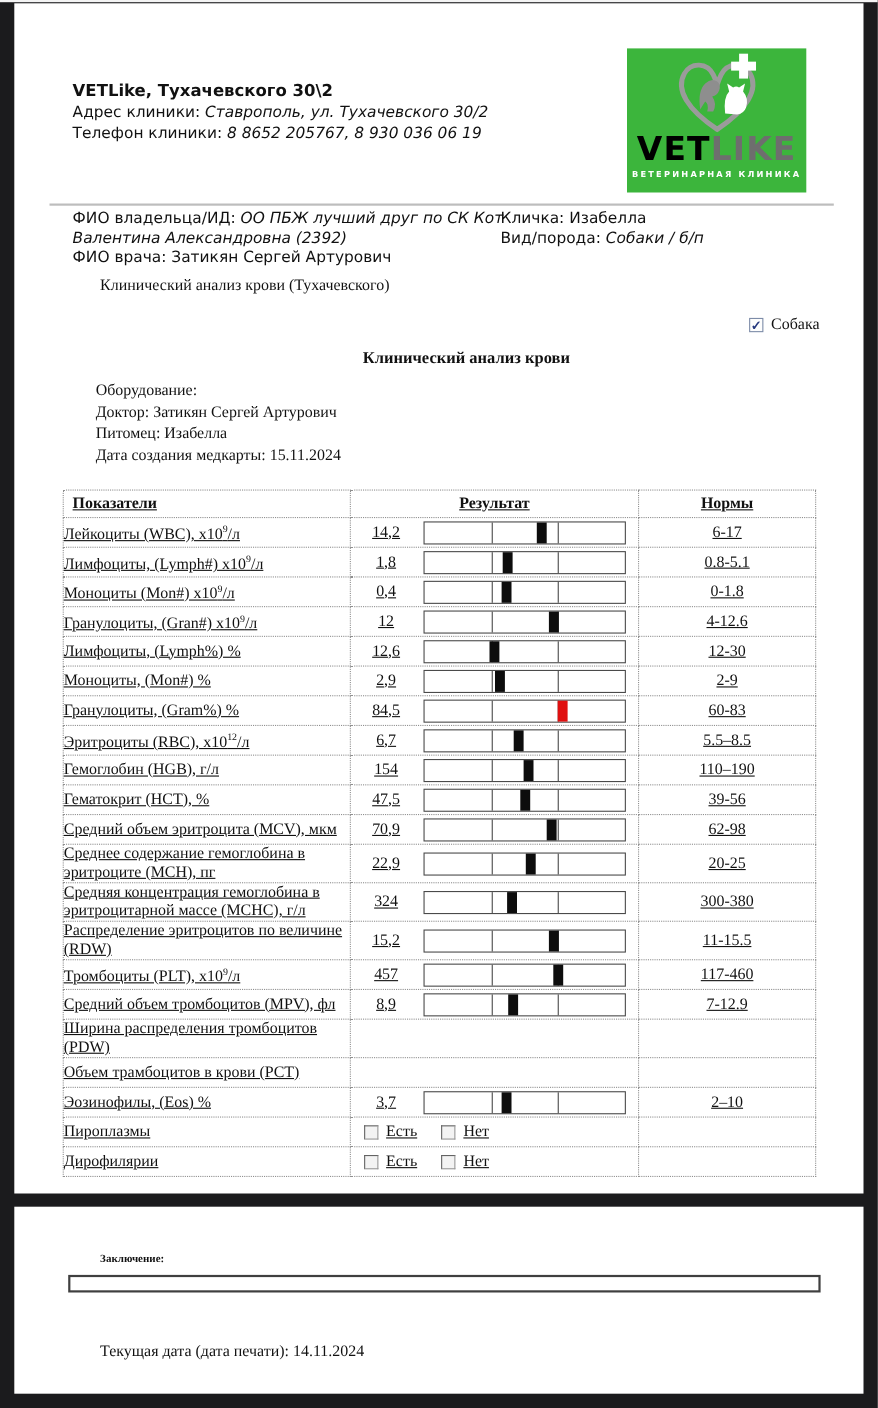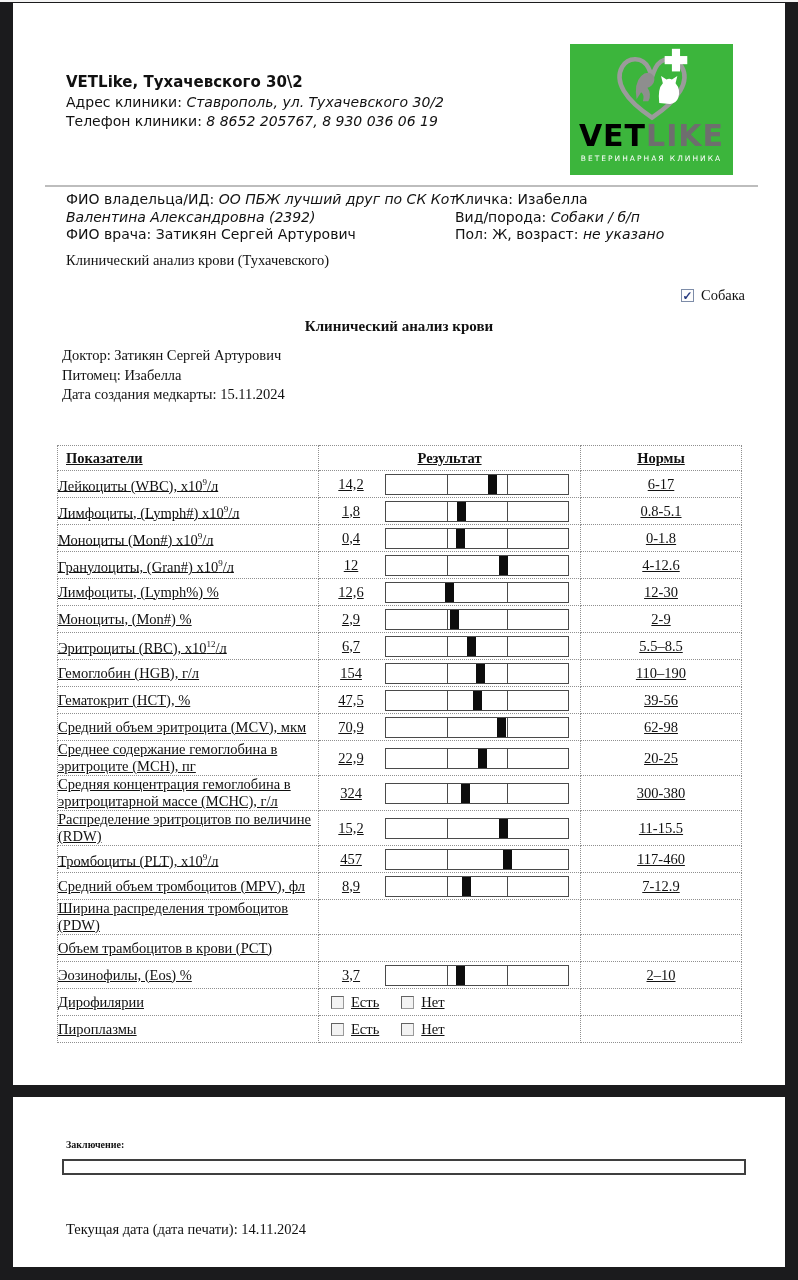--- a/index.html
+++ b/index.html
@@ -7,35 +7,35 @@
     width:798px; height:1280px; position:relative; overflow:hidden;
     background:#1b1b1d;
     font-family:"DejaVu Sans", sans-serif;
     color:#111;
   }
   .topstrip { position:absolute; top:0; left:0; width:798px; height:2px; background:#f4f4f4; }
   .page { position:absolute; left:13px; width:772px; background:#ffffff; }
   #page1 { top:3px; height:1082px; }
   #page2 { top:1097px; height:170px; }
 
-  .serif { font-family:"Liberation Serif", serif; }
+  .serif { font-family:"Liberation Serif", serif;margin-left:25px; }
 
   
   .clinic-name { position:absolute; left:53px; top:70px; font-weight:bold; font-size:15px; }
   .clinic-line1 { position:absolute; left:53px; top:91px; font-size:14px; }
   .clinic-line2 { position:absolute; left:53px; top:110px; font-size:14px; }
   .clinic-line1 i, .clinic-line2 i { font-style:italic; }
 
   .logo { position:absolute; left:557px; top:41px; width:163px; height:131px;
           display:flex; flex-direction:column; align-items:center; }
   .logo svg { width:92px; height:76px; margin-top:3px; }
   .brand { font-weight:bold; font-size:30px; line-height:30px; letter-spacing:1px; margin-top:-2px; }
   .brand .vet { color:#000000; }
   .brand .like { color:#6e6e6e; }
-  .tagline { color:#ffffff; font-size:7.5px; font-weight:normal; letter-spacing:2px; margin-top:3px;text-align:right; }
+  .tagline { color:#ffffff; font-size:7.5px; font-weight:bold; letter-spacing:2px; margin-top:3px;text-align:right; }
 
   .hsep { position:absolute; left:32px; top:182px; width:713px; height:2px; background:#bdbdbd; }
 
   
   .owner-left  { position:absolute; left:53px; top:188px; width:392px; font-size:14px; line-height:17.5px; }
   .owner-right { position:absolute; left:442px; top:188px; width:300px; font-size:14px; line-height:17.5px; }
   .owner-left i, .owner-right i { font-style:italic; }
 
   .report-name { position:absolute; left:53px; top:249px; font-size:14.5px; }
 
@@ -120,39 +120,35 @@
   </div>
   <div class="owner-right">
     <div>
       <span>Кличка:</span>
       <span>Изабелла</span>
     </div>
     <div>
       <span>Вид/порода:</span>
       <i>Собаки / б/п</i>
     </div>
-    <div>
-      <span>Пол:</span>
-      <span>Ж, возраст:</span>
-      <i>не указано</i>
-    </div>
   </div>
 
   <div class="report-name serif">Клинический анализ крови (Тухачевского)</div>
 
   <div class="cbrow" id="dog-cb-row">
     <span class="cb checked">
         <span class="tick">✓</span>
       </span>
     <span class="cb-label">Собака</span>
   </div>
 
   <div class="report-title serif">Клинический анализ крови</div>
 
   <div class="meta serif">
+    <div>Оборудование:</div>
     <div>Доктор: Затикян Сергей Артурович</div>
     <div>Питомец: Изабелла</div>
     <div>Дата создания медкарты: 15.11.2024</div>
   </div>
 
   <table id="tbl">
     <colgroup>
         <col style="width:261px">
         <col style="width:262px">
         <col style="width:161px">
@@ -243,20 +239,34 @@
               <div class="bar">
                 <span class="bdiv div1"></span>
                 <span class="bdiv div2"></span>
                 <span class="marker" style="left: calc(37.62% - 4px);"></span>
               </div>
             </div>
           </td>
           <td class="c-norm">2-9</td>
         </tr>
         <tr>
+          <td class="c-label">Гранулоциты, (Gram%) %</td>
+          <td class="c-result">
+            <div class="res-wrap">
+              <span class="res-val">84,5</span>
+              <div class="bar">
+                <span class="bdiv div1"></span>
+                <span class="bdiv div2"></span>
+                <span class="marker out" style="left: calc(68.8% - 4px);"></span>
+              </div>
+            </div>
+          </td>
+          <td class="c-norm">60-83</td>
+        </tr>
+        <tr>
           <td class="c-label">Эритроциты (RBC), x10<sup>12</sup>/л</td>
           <td class="c-result">
             <div class="res-wrap">
               <span class="res-val">6,7</span>
               <div class="bar">
                 <span class="bdiv div1"></span>
                 <span class="bdiv div2"></span>
                 <span class="marker" style="left: calc(46.67% - 4px);"></span>
               </div>
             </div>
@@ -397,33 +407,33 @@
               <div class="bar">
                 <span class="bdiv div1"></span>
                 <span class="bdiv div2"></span>
                 <span class="marker" style="left: calc(40.42% - 4px);"></span>
               </div>
             </div>
           </td>
           <td class="c-norm">2–10</td>
         </tr>
         <tr>
-          <td class="c-label">Дирофилярии</td>
+          <td class="c-label">Пироплазмы</td>
           <td class="c-result">
             <div class="res-wrap">
               <span class="cb" style="margin-left: 12px;"></span>
               <span class="cb-label">Есть</span>
               <span class="cb" style="margin-left: 22px;"></span>
               <span class="cb-label">Нет</span>
             </div>
           </td>
           <td class="c-norm"></td>
         </tr>
         <tr>
-          <td class="c-label">Пироплазмы</td>
+          <td class="c-label">Дирофилярии</td>
           <td class="c-result">
             <div class="res-wrap">
               <span class="cb" style="margin-left: 12px;"></span>
               <span class="cb-label">Есть</span>
               <span class="cb" style="margin-left: 22px;"></span>
               <span class="cb-label">Нет</span>
             </div>
           </td>
           <td class="c-norm"></td>
         </tr>

